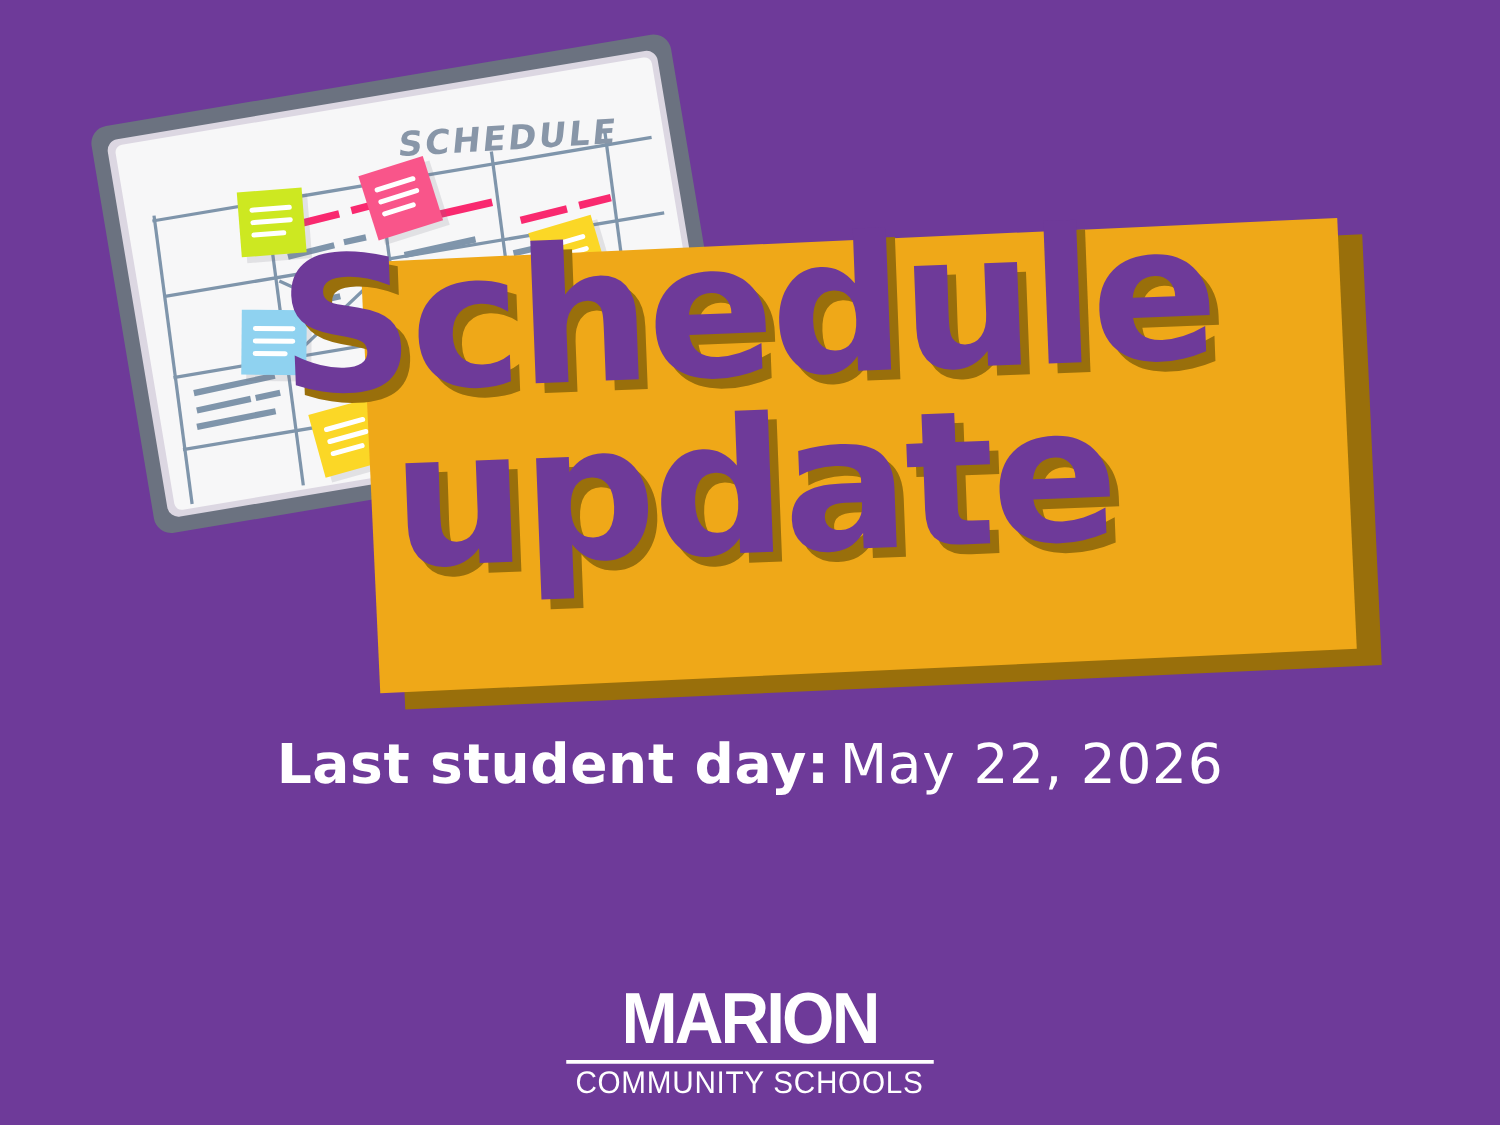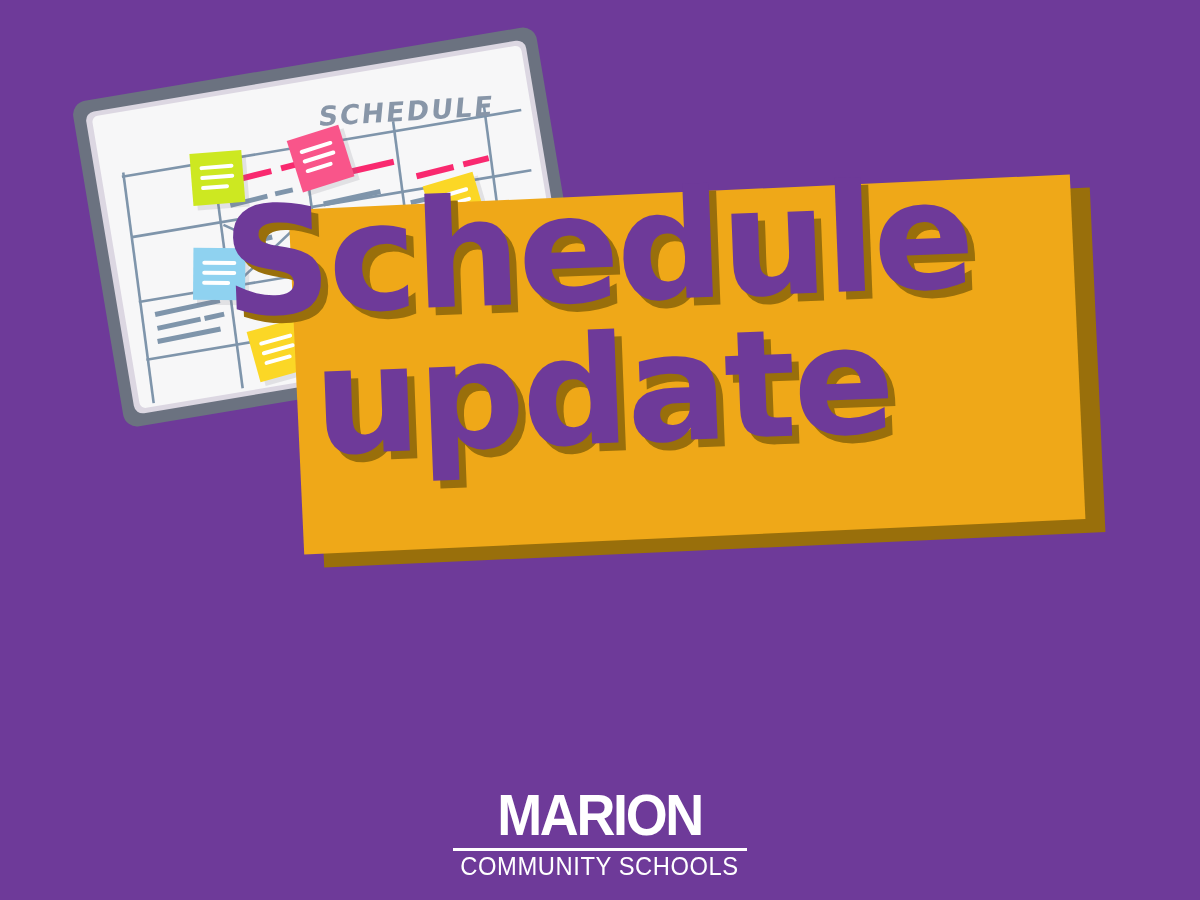--- a/index.html
+++ b/index.html
@@ -295,20 +295,23 @@
   </div>
 
   <div class="banner-shadow"></div>
   <div class="banner"></div>
 
   <div class="headline">
     <div class="headline-line l1">Schedule</div>
     <div class="headline-line l2">update</div>
   </div>
 
+  <div class="subhead">
+    <span class="lbl">Last student day:</span><span class="val">May 22, 2026</span>
+  </div>
 
   <div class="logo">
     <div class="logo-mark">
       <div class="logo-main">MARION</div>
       <div class="logo-rule"></div>
       <div class="logo-sub">COMMUNITY SCHOOLS</div>
     </div>
   </div>
 
 </div>

